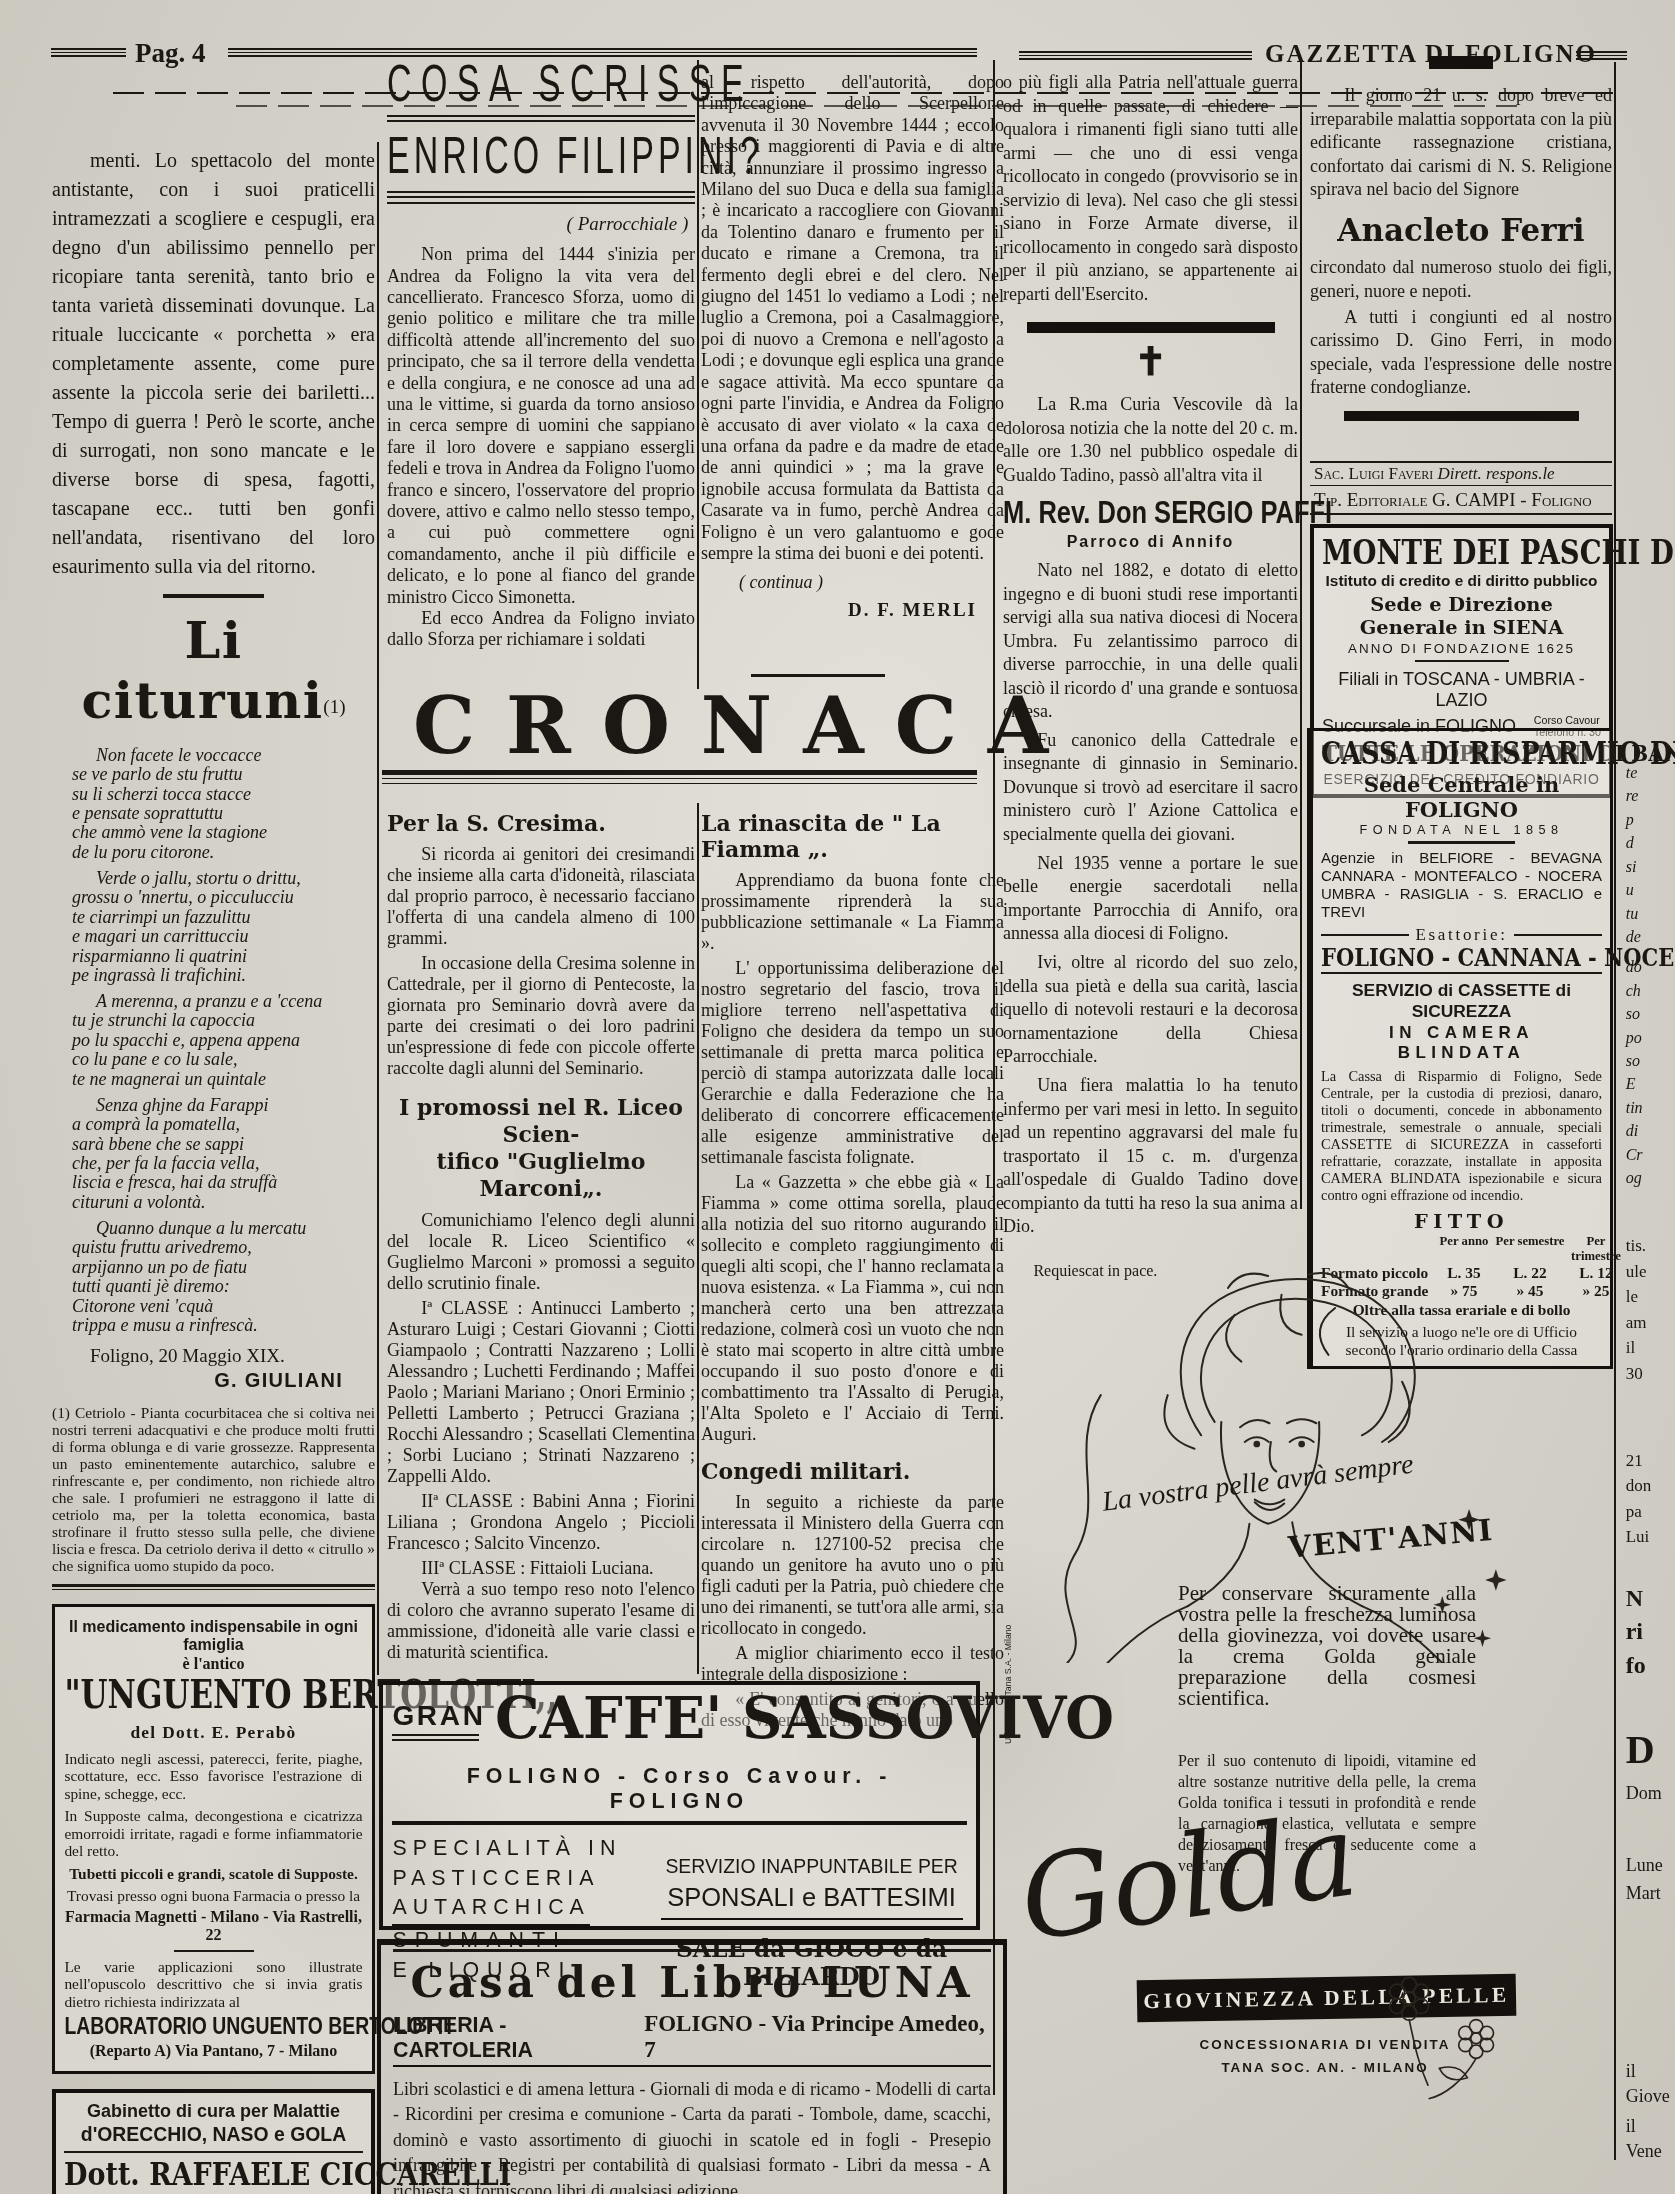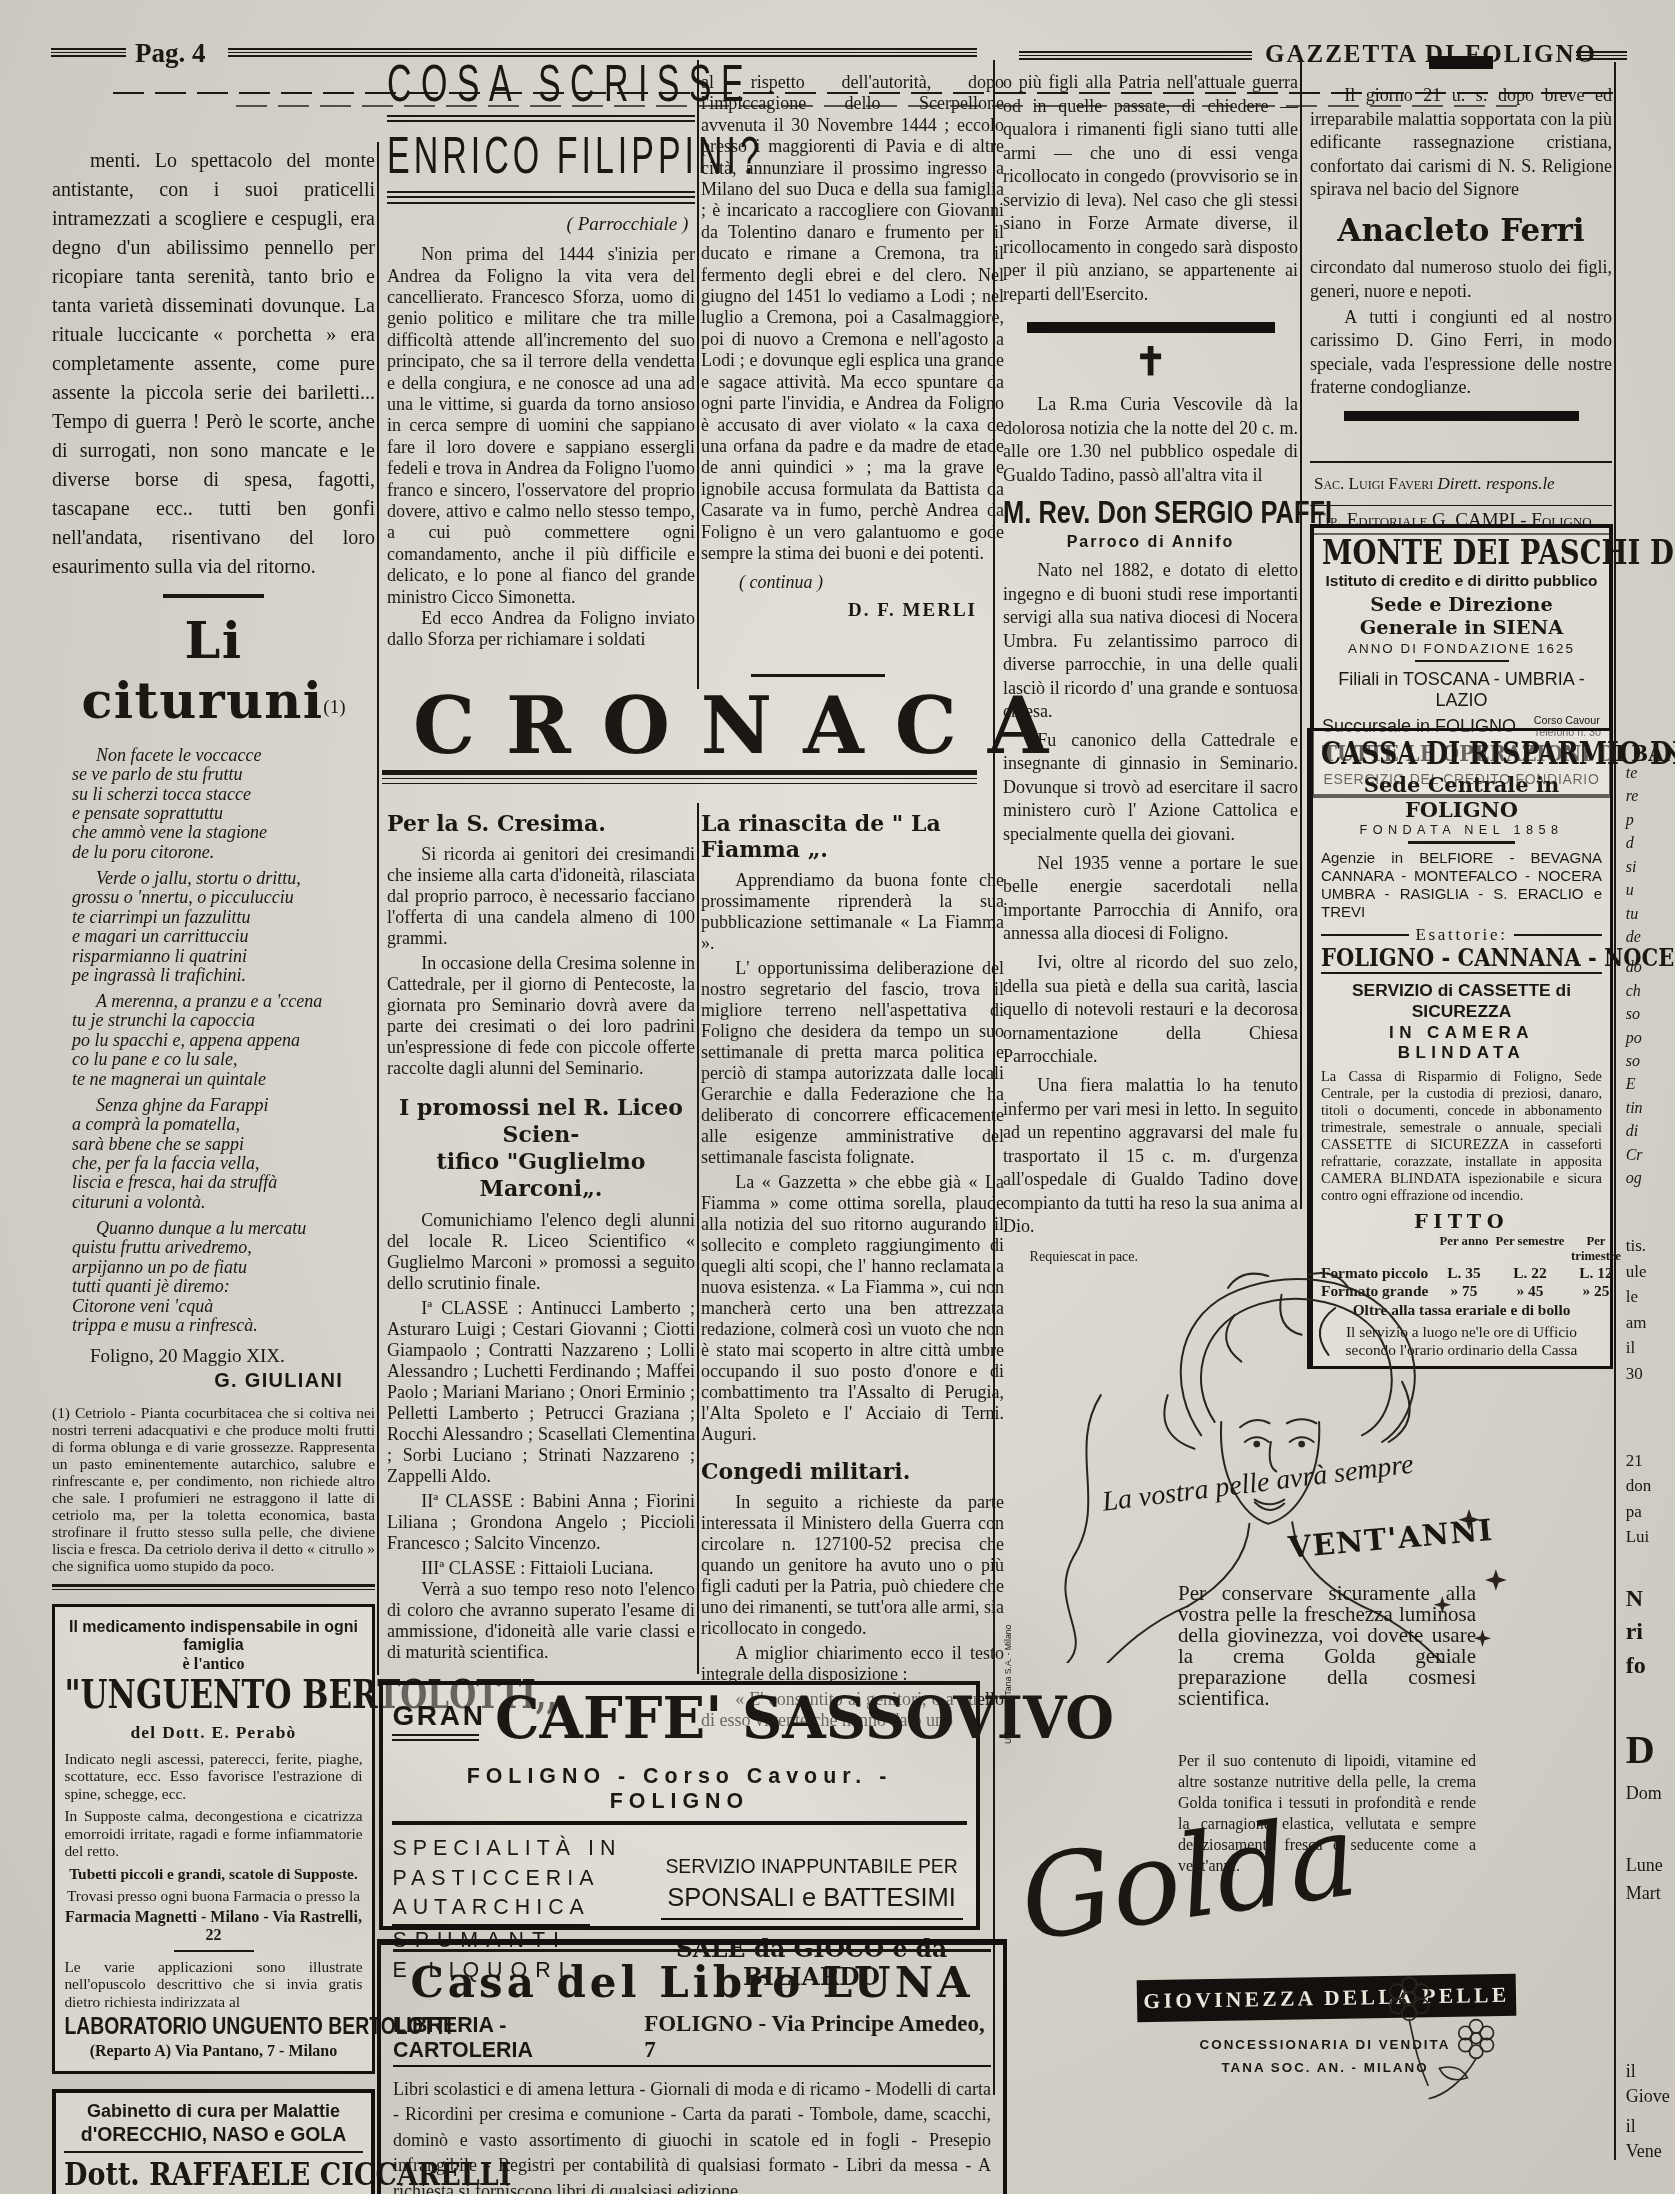--- a/index.html
+++ b/index.html
@@ -176,33 +176,33 @@
     <div class="bar" style="width:248px;height:10.7px;margin:16px auto 0"></div>
     <div class="ctr b" style="font-size:39px;margin-top:5.4px;line-height:47px">✝</div>
     <p class="just ind" style="font-size:18px;line-height:23.5px;margin-top:8px">La R.ma Curia Vescovile dà la dolorosa notizia che la notte del 20 c. m. alle ore 1.30 nel pubblico ospedale di Gualdo Tadino, passò all'altra vita il</p>
     <div class="cw" style="height:34px;margin-top:10.7px"><span class="cs b sans" style="font-size:25.5px;transform:scaleY(1.2);white-space:nowrap">M. Rev. Don SERGIO PAFFI</span></div>
     <p class="ctr b sans" style="font-size:16px;letter-spacing:2px;margin-top:1.3px">Parroco di Annifo</p>
     <p class="just ind" style="font-size:18px;line-height:23.5px;margin-top:8px">Nato nel 1882, e dotato di eletto ingegno e di buoni studi rese importanti servigi alla sua nativa diocesi di Nocera Umbra. Fu zelantissimo parroco di diverse parrocchie, in una delle quali lasciò il ricordo d' una grande e sontuosa chiesa.</p>
     <p class="just ind" style="font-size:18px;line-height:23.5px;margin-top:5.4px">Fu canonico della Cattedrale e insegnante di ginnasio in Seminario. Dovunque si trovò ad esercitare il sacro ministero curò l' Azione Cattolica e specialmente quella dei giovani.</p>
     <p class="just ind" style="font-size:18px;line-height:23.5px;margin-top:5.4px">Nel 1935 venne a portare le sue belle energie sacerdotali nella importante Parrocchia di Annifo, ora annessa alla diocesi di Foligno.</p>
     <p class="just ind" style="font-size:18px;line-height:23.5px;margin-top:5.4px">Ivi, oltre al ricordo del suo zelo, della sua pietà e della sua carità, lascia quello di notevoli restauri e la decorosa ornamentazione della Chiesa Parrocchiale.</p>
     <p class="just ind" style="font-size:18px;line-height:23.5px;margin-top:5.4px">Una fiera malattia lo ha tenuto infermo per vari mesi in letto. In seguito ad un repentino aggravarsi del male fu trasportato il 15 c. m. d'urgenza all'ospedale di Gualdo Tadino dove compianto da tutti ha reso la sua anima a Dio.</p>
-    <p class="ind" style="font-size:14px;line-height:23.5px;margin-top:6px">Requiescat in pace.</p>
+    <p class="ind" style="font-size:16px;line-height:23.5px;margin-top:20px">Requiescat in pace.</p>
   </div>
 
   <div class="abs" style="left:1310px;top:56px;width:302px">
     <div class="bar" style="width:64px;height:13.4px;margin:0 auto"></div>
     <p class="just ind" style="font-size:18px;line-height:23.5px;margin-top:14.7px">Il giorno 21 u. s. dopo breve ed irreparabile malattia sopportata con la più edificante rassegnazione cristiana, confortato dai carismi di N. S. Religione spirava nel bacio del Signore</p>
     <div class="ctr slab" style="font-size:31px;margin-top:10.7px">Anacleto Ferri</div>
     <p class="just" style="font-size:18px;line-height:23.5px;margin-top:8px">circondato dal numeroso stuolo dei figli, generi, nuore e nepoti.</p>
     <p class="just ind" style="font-size:18px;line-height:23.5px;margin-top:2.7px">A tutti i congiunti ed al nostro carissimo D. Gino Ferri, in modo speciale, vada l'espressione delle nostre fraterne condoglianze.</p>
     <div class="bar" style="width:235px;height:10.7px;margin:10.7px auto 0"></div>
   </div>
   <div class="abs" style="left:1310px;top:461px;width:302px;border-top:2px solid #1b1713;border-bottom:2px solid #1b1713">
-    <p style="font-size:17px;padding:11px 4px;border-bottom:1.3px solid #1b1713">
+    <p style="font-size:17px;padding:1px 4px;border-bottom:1.3px solid #1b1713">
       <span class="sc">Sac. Luigi Faveri</span>
       <span class="it">Dirett. respons.le</span>
     </p>
     <p class="sc" style="font-size:19px;padding:2.7px 4px">Tip. Editoriale G. CAMPI - Foligno</p>
   </div>
 
   <div class="abs box" style="left:1310px;top:524px;width:303px;border-width:4px;padding:6.7px 8px;text-align:center">
     <div class="cw" style="height:36px"><span class="cs slab" style="font-size:27.5px;transform:scaleY(1.25);white-space:nowrap">MONTE DEI PASCHI DI SIENA</span></div>
     <p class="b sans" style="font-size:15.4px;margin-top:1.3px">Istituto di credito e di diritto pubblico</p>
     <p class="slab" style="font-size:19.4px;margin-top:2.7px">Sede e Direzione Generale in SIENA</p>

